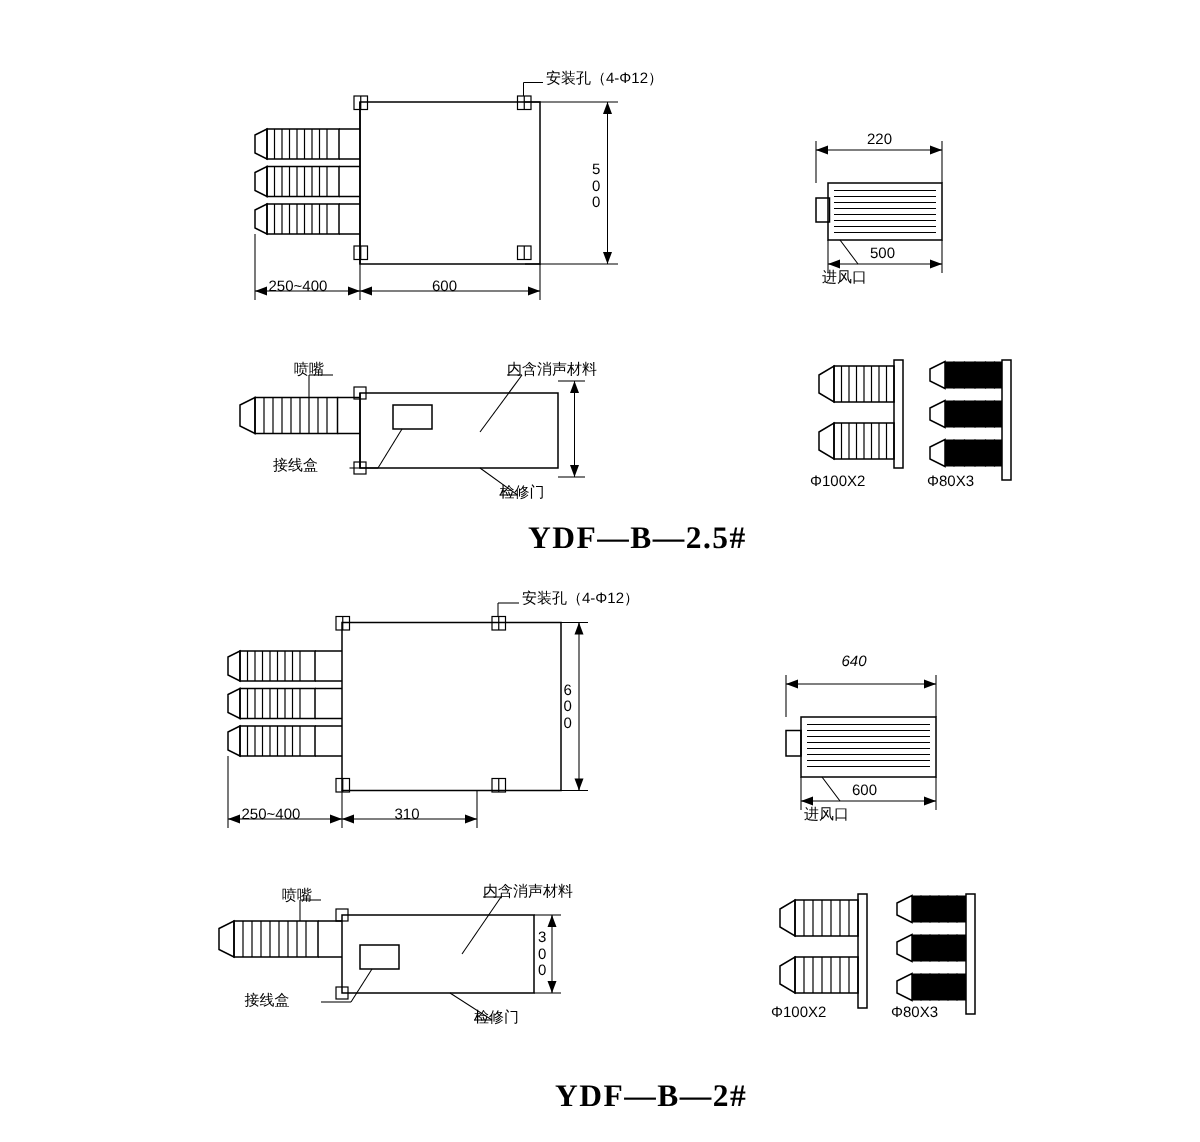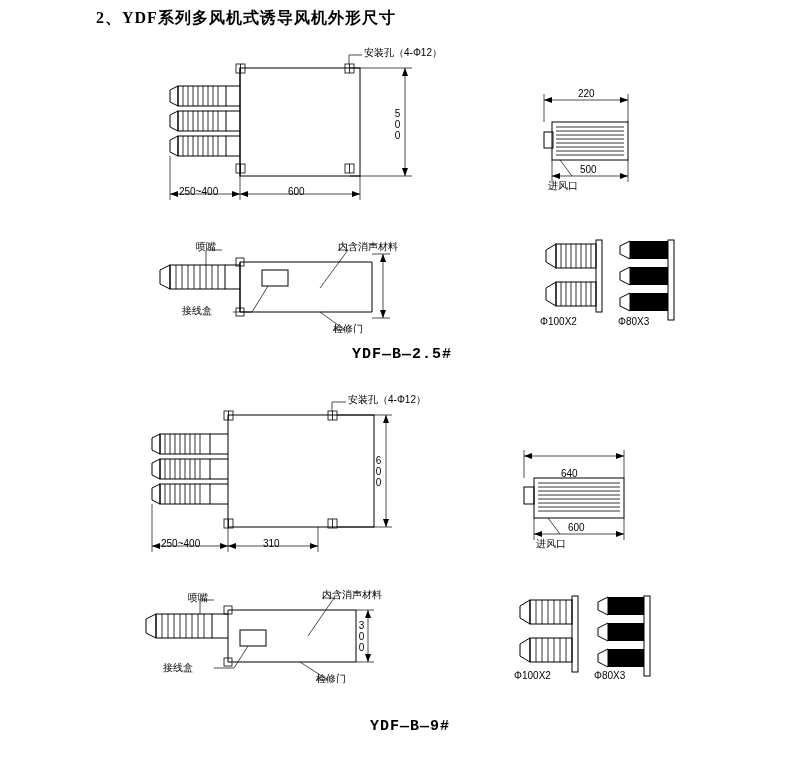--- a/index.html
+++ b/index.html
@@ -18,23 +18,23 @@
     left:96px;top:8px;
     font-family:"Liberation Serif", serif;
     font-weight:bold;
     font-size:16px;
     letter-spacing:1px;
     white-space:nowrap;
   }
 
   .modelname{
     position:absolute;
-    font-family:Liberation Mono, monospace;
+    font-family:Liberation Serif, serif;
     font-weight:bold;
-    font-size:15px;
+    font-size:21px;
     letter-spacing:1px;
     white-space:nowrap;
   }
 
   .lbl{
     position:absolute;
     font-size:10px;
     white-space:nowrap;
     line-height:1.1;
   }
@@ -49,21 +49,20 @@
   .ln-thin{stroke:#000;stroke-width:0.8;fill:none;}
   .ln-dim{stroke:#000;stroke-width:0.7;fill:none;}
   .fillblk{fill:#000;}
   .nofill{fill:none;stroke:#000;stroke-width:1;}
 </style>
 </head>
 <body>
 
 <div class="page">
 
-  <div class="title">2、YDF系列多风机式诱导风机外形尺寸</div>
 
   <svg width="800" height="761">
 
     <rect class="ln" x="240" y="68" width="120" height="108"></rect>
 
     <line class="ln" x1="240" y1="68" x2="240" y2="176"></line>
 
     <rect class="ln-thin" x="236" y="64" width="9" height="9"></rect>
     <rect class="ln-thin" x="345" y="64" width="9" height="9"></rect>
     <rect class="ln-thin" x="236" y="164" width="9" height="9"></rect>
@@ -463,22 +462,22 @@
   <div class="lbl v" style="left:373px;top:455px;">600</div>
   <div class="lbl" style="left:263px;top:538px;">310</div>
   <div class="lbl" style="left:161px;top:538px;">250~400</div>
 
   <div class="lbl" style="left:188px;top:592px;">喷嘴</div>
   <div class="lbl" style="left:163px;top:662px;">接线盒</div>
   <div class="lbl" style="left:322px;top:589px;">内含消声材料</div>
   <div class="lbl" style="left:316px;top:673px;">检修门</div>
   <div class="lbl v" style="left:356px;top:620px;">300</div>
 
-  <div class="lbl" style="left:561px;top:468px;">640</div>
+  <div class="lbl" style="left:561px;top:436px;font-style:italic;">640</div>
   <div class="lbl" style="left:568px;top:522px;">600</div>
   <div class="lbl" style="left:536px;top:538px;">进风口</div>
 
   <div class="lbl" style="left:514px;top:670px;">Φ100X2</div>
   <div class="lbl" style="left:594px;top:670px;">Φ80X3</div>
 
-  <div class="modelname" style="left:370px;top:718px;">YDF—B—9#</div>
+  <div class="modelname" style="left:370px;top:718px;">YDF—B—2#</div>
 
 </div>
 
 </body></html>

